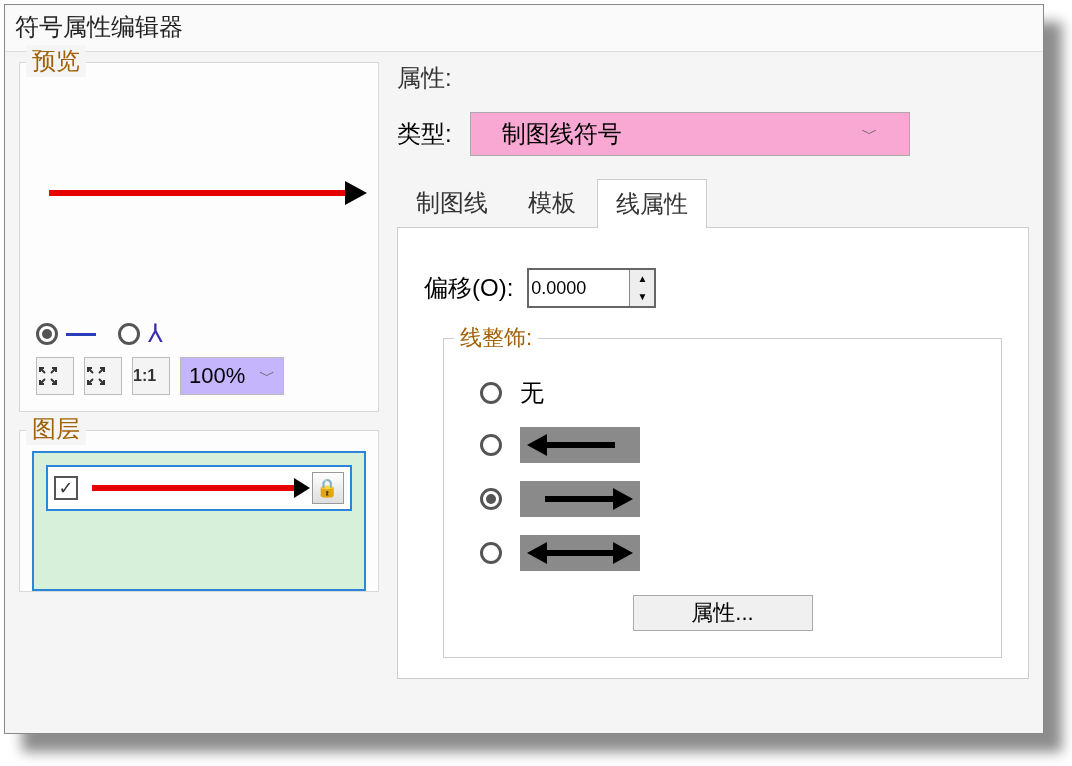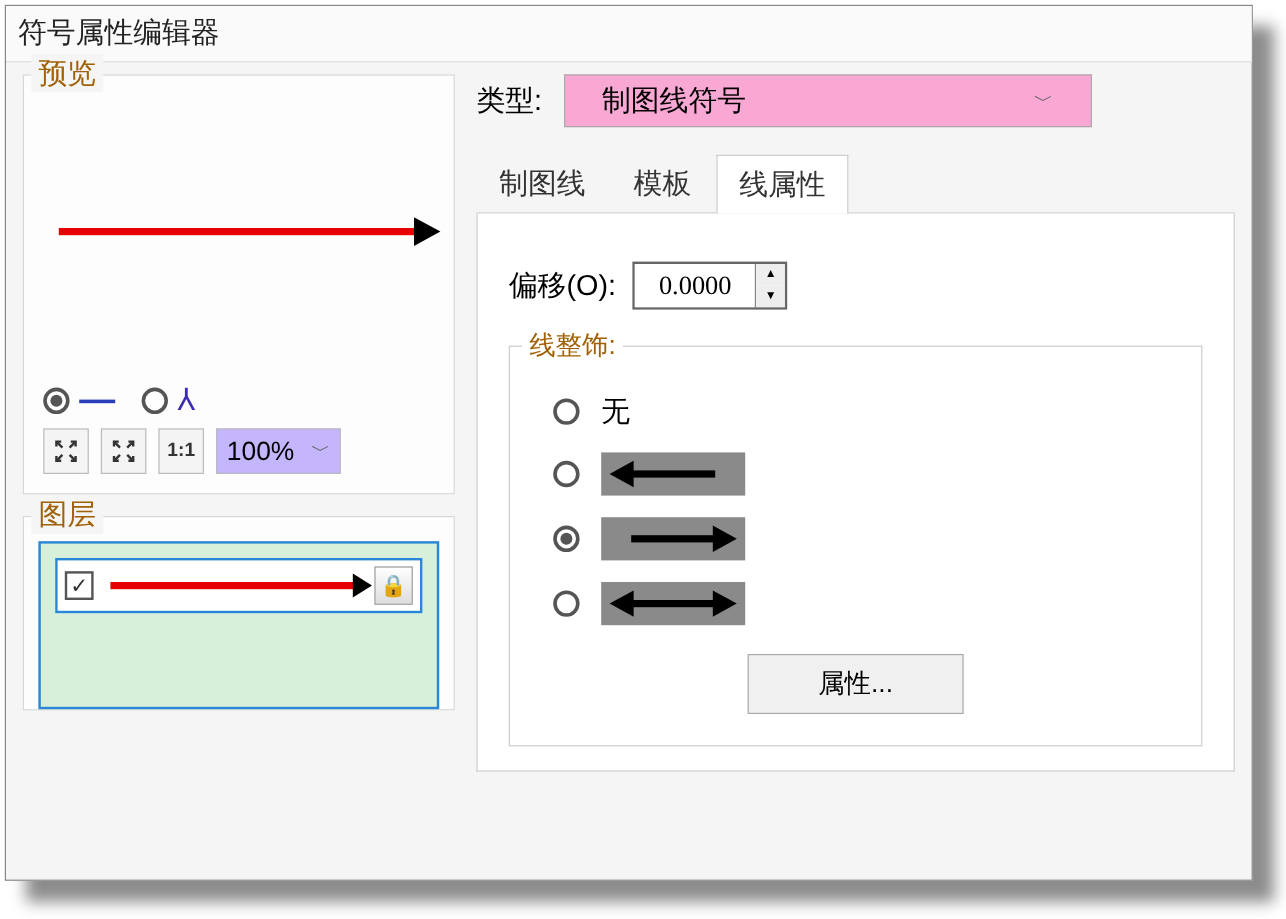--- a/index.html
+++ b/index.html
@@ -120,21 +120,20 @@
     gap: 10px;
     padding: 12px 4px 4px 4px;
   }
   .icon-btn {
     width: 38px;
     height: 38px;
     border: 1px solid #bbb;
     background: #f4f4f4;
     display: inline-flex;
     align-items: center;
-    justify-content: center;
     font-size: 14px;
     font-weight: bold;
     color: #333;
   }
   .zoom-combo {
     height: 38px;
     border: 1px solid #bbb;
     background: #c4b5fd;
     display: inline-flex;
     align-items: center;
@@ -256,23 +255,23 @@
   }
   .spinner {
     display: flex;
     align-items: stretch;
     border: 2px solid #666;
     height: 40px;
   }
   .spinner input {
     width: 100px;
     border: none;
-    font-size: 22px;
-    text-align: center;
-    font-family: Liberation Serif, serif;
+    font-size: 18px;
+    text-align: left;
+    font-family: Liberation Sans, sans-serif;
   }
   .spinner-btns {
     display: flex;
     flex-direction: column;
     border-left: 1px solid #888;
   }
   .spin-btn {
     width: 24px;
     height: 18px;
     background: #eee;
@@ -280,20 +279,21 @@
     font-size: 10px;
     line-height: 10px;
     display: flex;
     align-items: center;
     justify-content: center;
   }
   .decor-group {
     border: 1px solid #ccc;
     padding: 22px 26px 26px 26px;
     position: relative;
+    margin-left: 19px;
   }
   .decor-group > .group-label {
     background: #fff;
     top: -16px;
     left: 10px;
     font-size: 22px;
   }
   .decor-options {
     display: flex;
     flex-direction: column;
@@ -328,21 +328,21 @@
     top: -8px;
     border-top: 11px solid transparent;
     border-bottom: 11px solid transparent;
   }
   .arrow-chip .ahead-l::before { left: -18px; border-right: 20px solid #000; }
   .arrow-chip .ahead-r::after { right: -18px; border-left: 20px solid #000; }
   .prop-btn {
     display: block;
     margin: 0 auto;
     width: 180px;
-    height: 50px;
+    height: 36px;
     border: 1px solid #aaa;
     background: #f0f0f0;
     font-size: 22px;
     font-family: inherit;
   }
   
   .torn {
     position: absolute;
     right: -8px;
     top: 0;
@@ -411,20 +411,21 @@
             <span class="layer-lock">
               <span>🔒</span>
             </span>
           </div>
         </div>
       </div>
 
     </div>
 
     <div class="right-col">
+      <div class="prop-header">属性:</div>
 
       <div class="type-row">
         <label>类型:</label>
         <div class="type-select">
           <span>制图线符号</span>
           <span class="chev">﹀</span>
         </div>
       </div>
 
       <div class="tabs">

